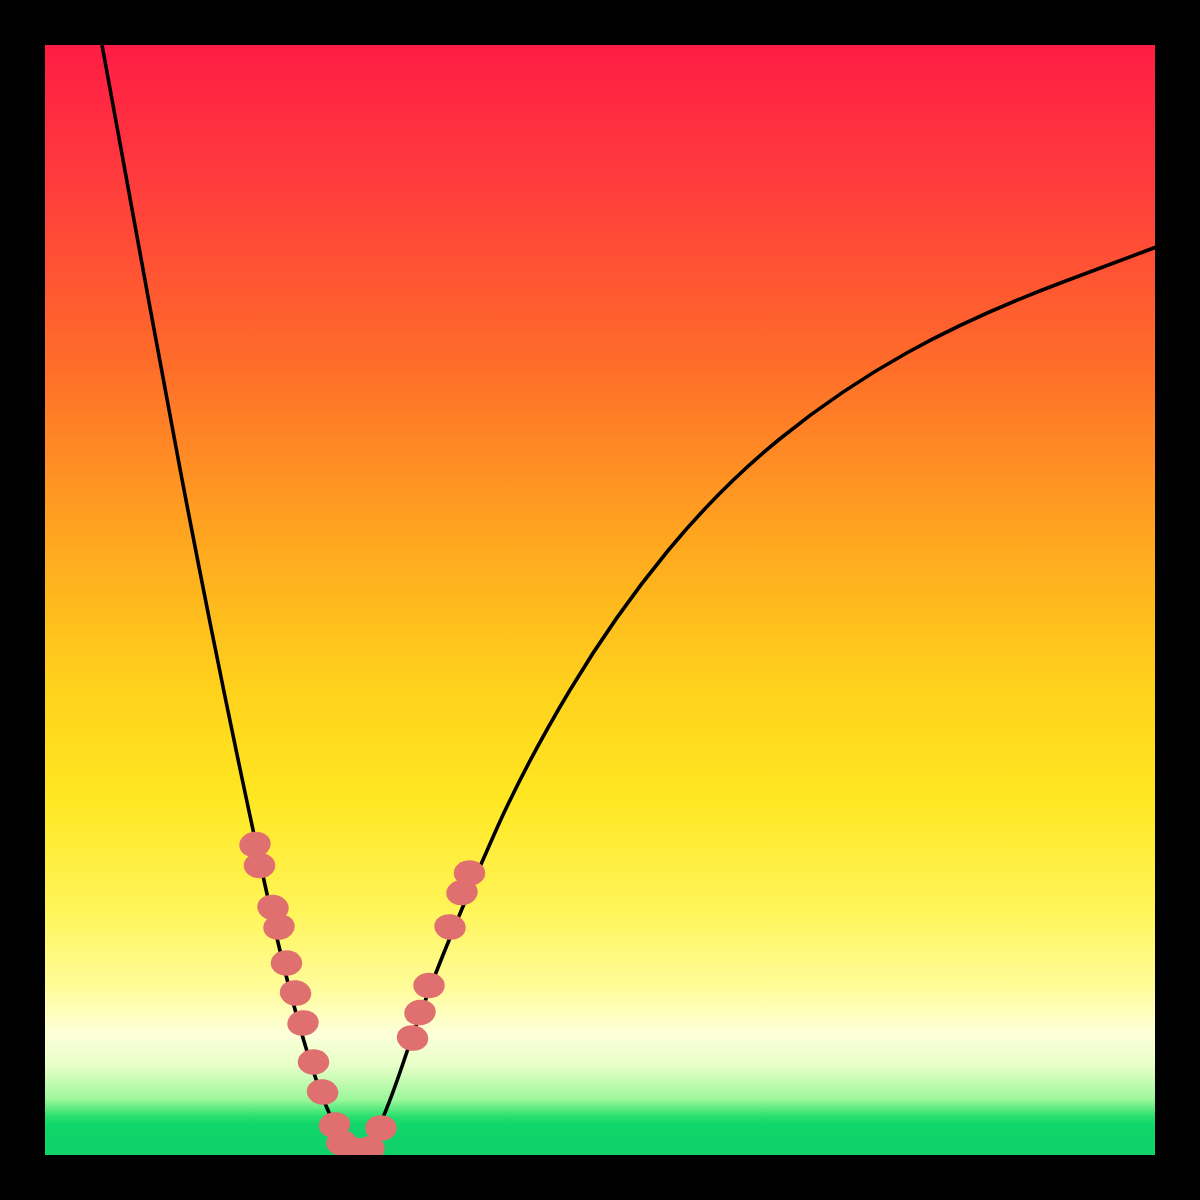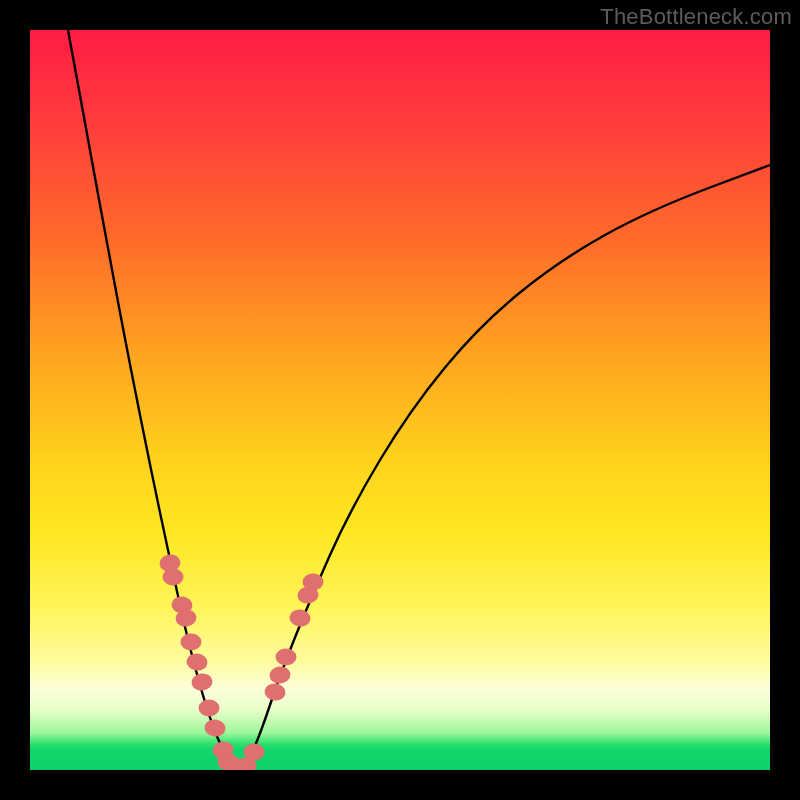--- a/index.html
+++ b/index.html
@@ -59,21 +59,20 @@
     font-size: 22px;
     font-weight: 500;
     letter-spacing: 0.2px;
     user-select: none;
   }
 </style>
 </head>
 <body>
 
 <div class="frame">
-  <div class="watermark">TheBottleneck.com</div>
 
   <div class="plot">
     <svg class="curve" viewBox="0 0 740 740" preserveAspectRatio="none">
       <g id="curves-group">
           <path d="M 38 0 Q 38 0 49 60 Q 60 120 70 175 Q 80 230 90 282.5 Q 100 335 110 385 Q 120 435 130 482.5 Q 140 530 150 575 Q 160 620 170 655 Q 180 690 187.5 707.5 Q 195 725 200 731.5 T 205 738" fill="none" stroke="#000000" stroke-width="2.4" stroke-linecap="round"></path>
           <path d="M 215 738 Q 215 738 222.5 721.5 Q 230 705 240 675 Q 250 645 265 607.5 Q 280 570 300 525 Q 320 480 350 430 Q 380 380 415 337.5 Q 450 295 490 262.5 Q 530 230 575 205 Q 620 180 680 157.5 T 740 135" fill="none" stroke="#000000" stroke-width="2.4" stroke-linecap="round"></path>
         </g>
       <g id="markers-group">
           <ellipse cx="140" cy="533" rx="10.5" ry="8.5" fill="#e07070" stroke="#c85a5a" stroke-width="0" transform="rotate(-8 140 533)"></ellipse>
           <ellipse cx="143" cy="547" rx="10.5" ry="8.5" fill="#e07070" stroke="#c85a5a" stroke-width="0" transform="rotate(0 143 547)"></ellipse>

